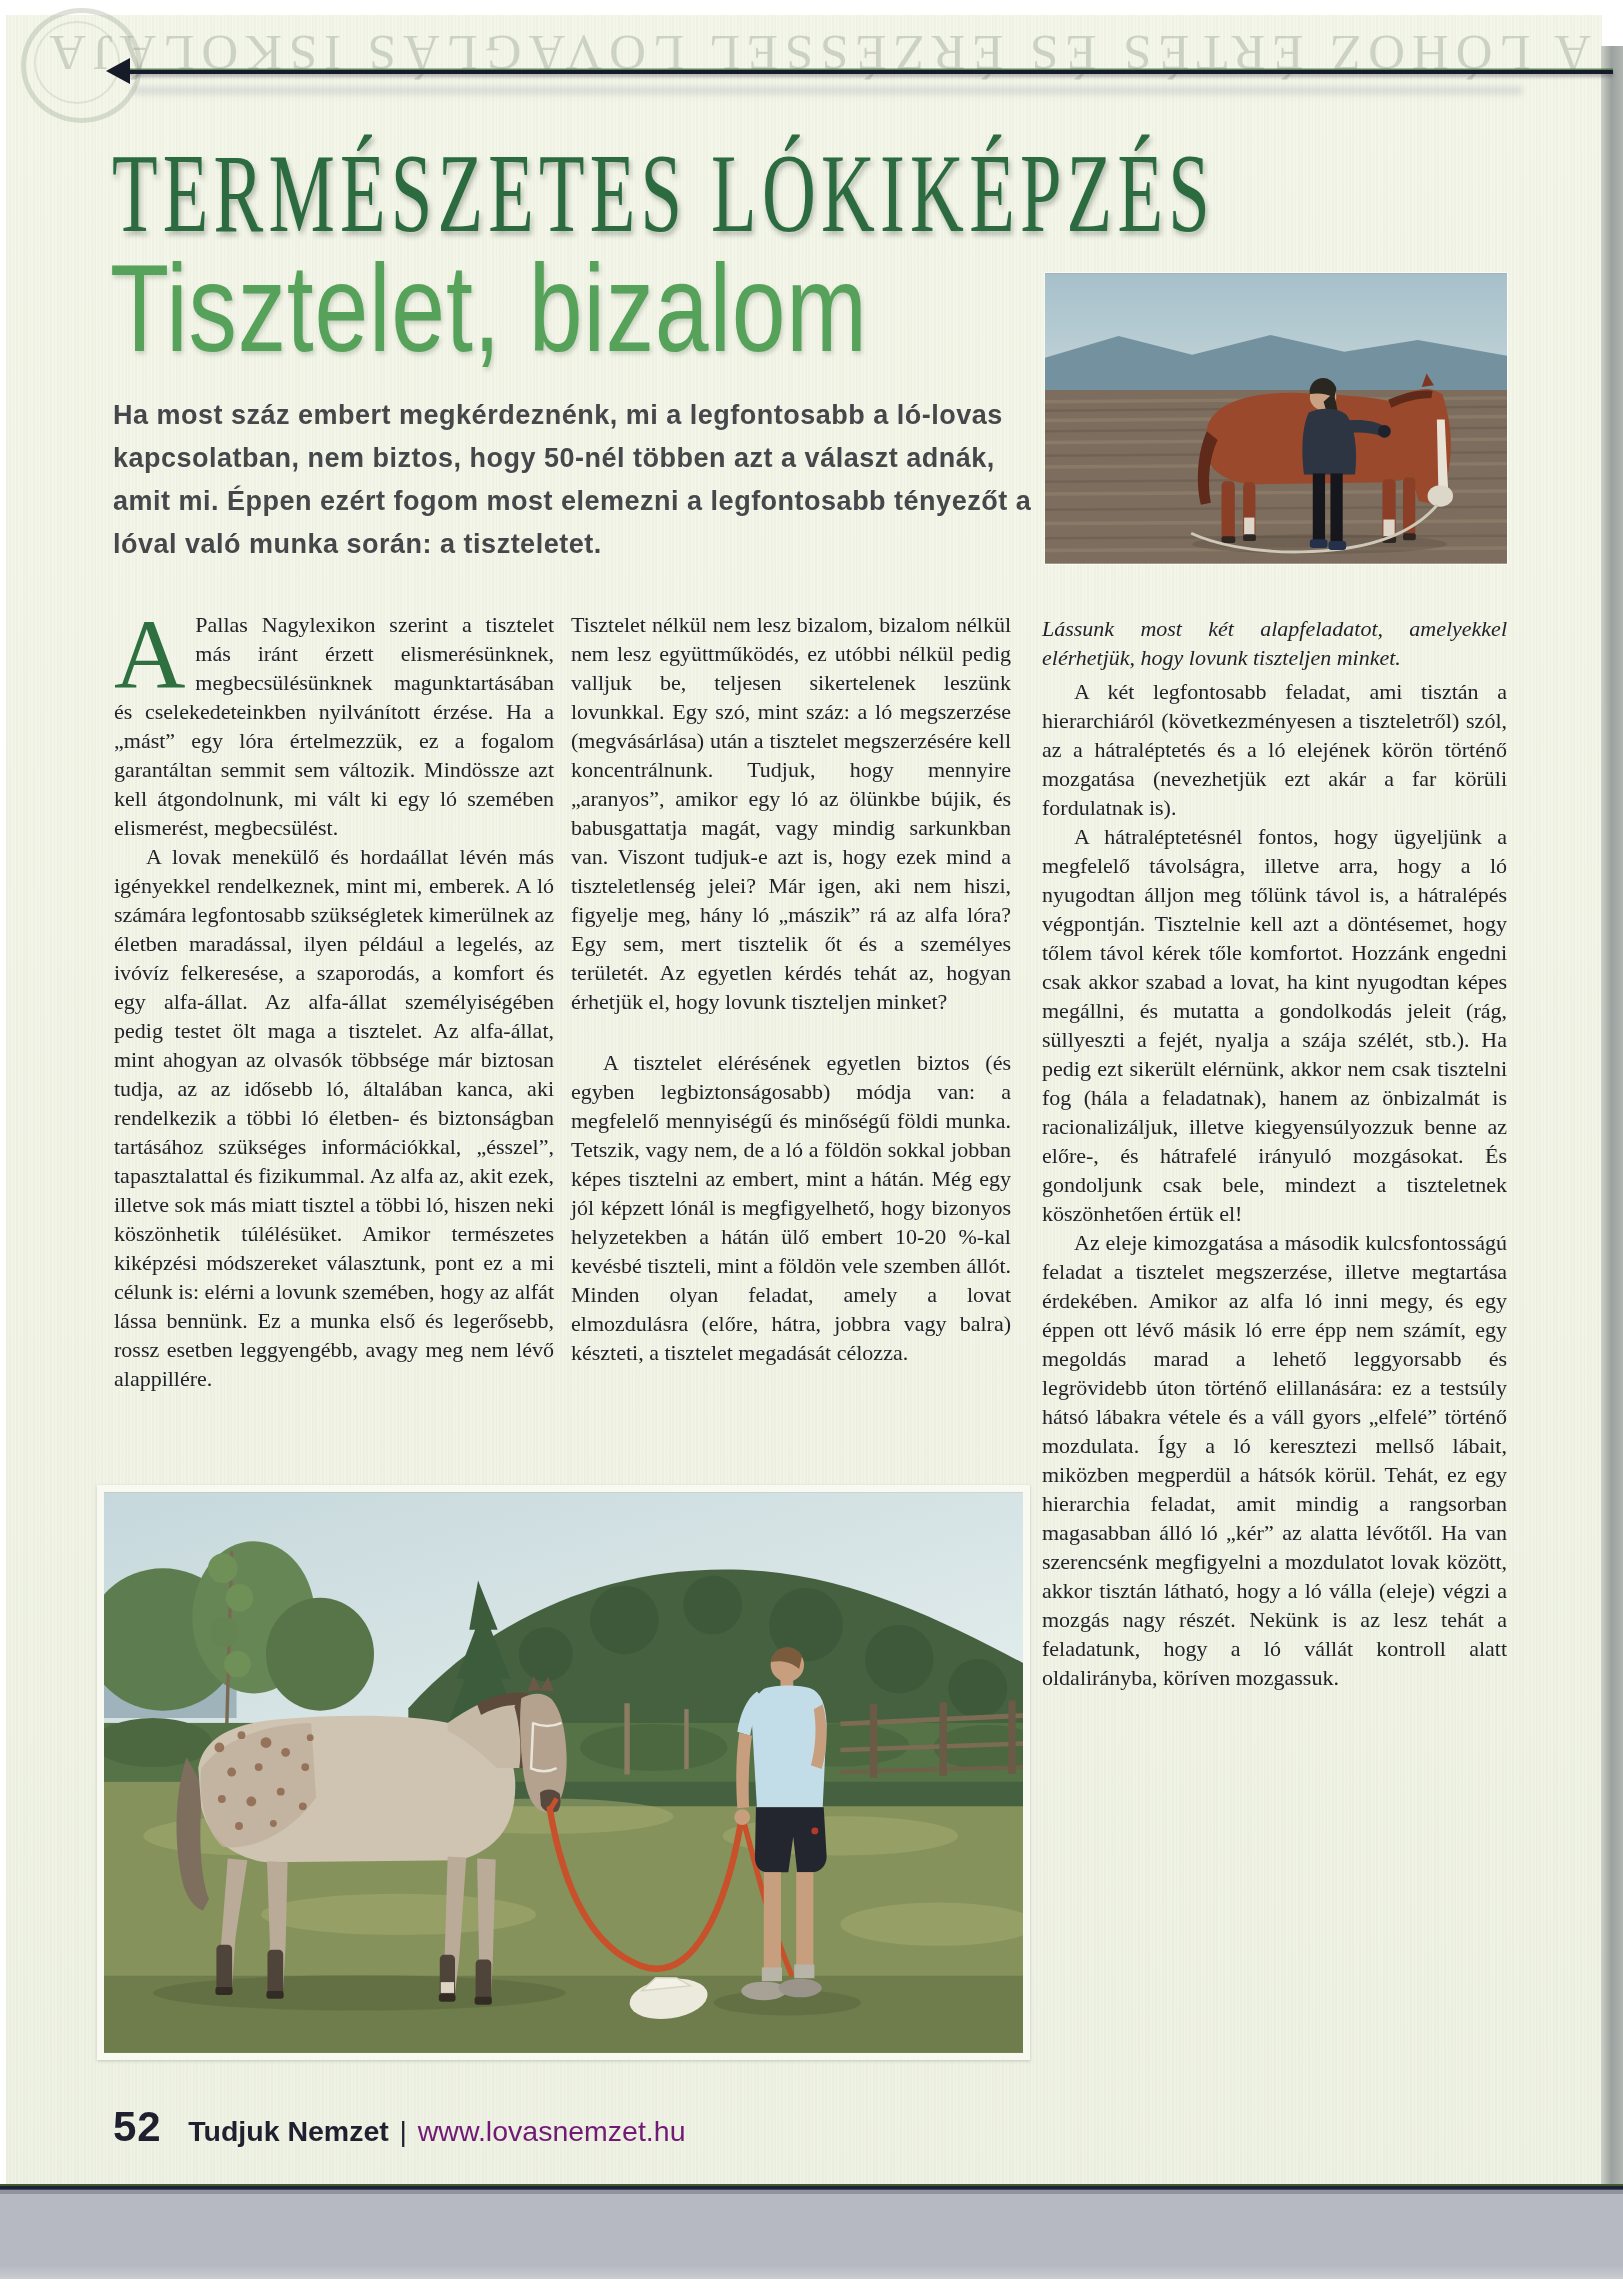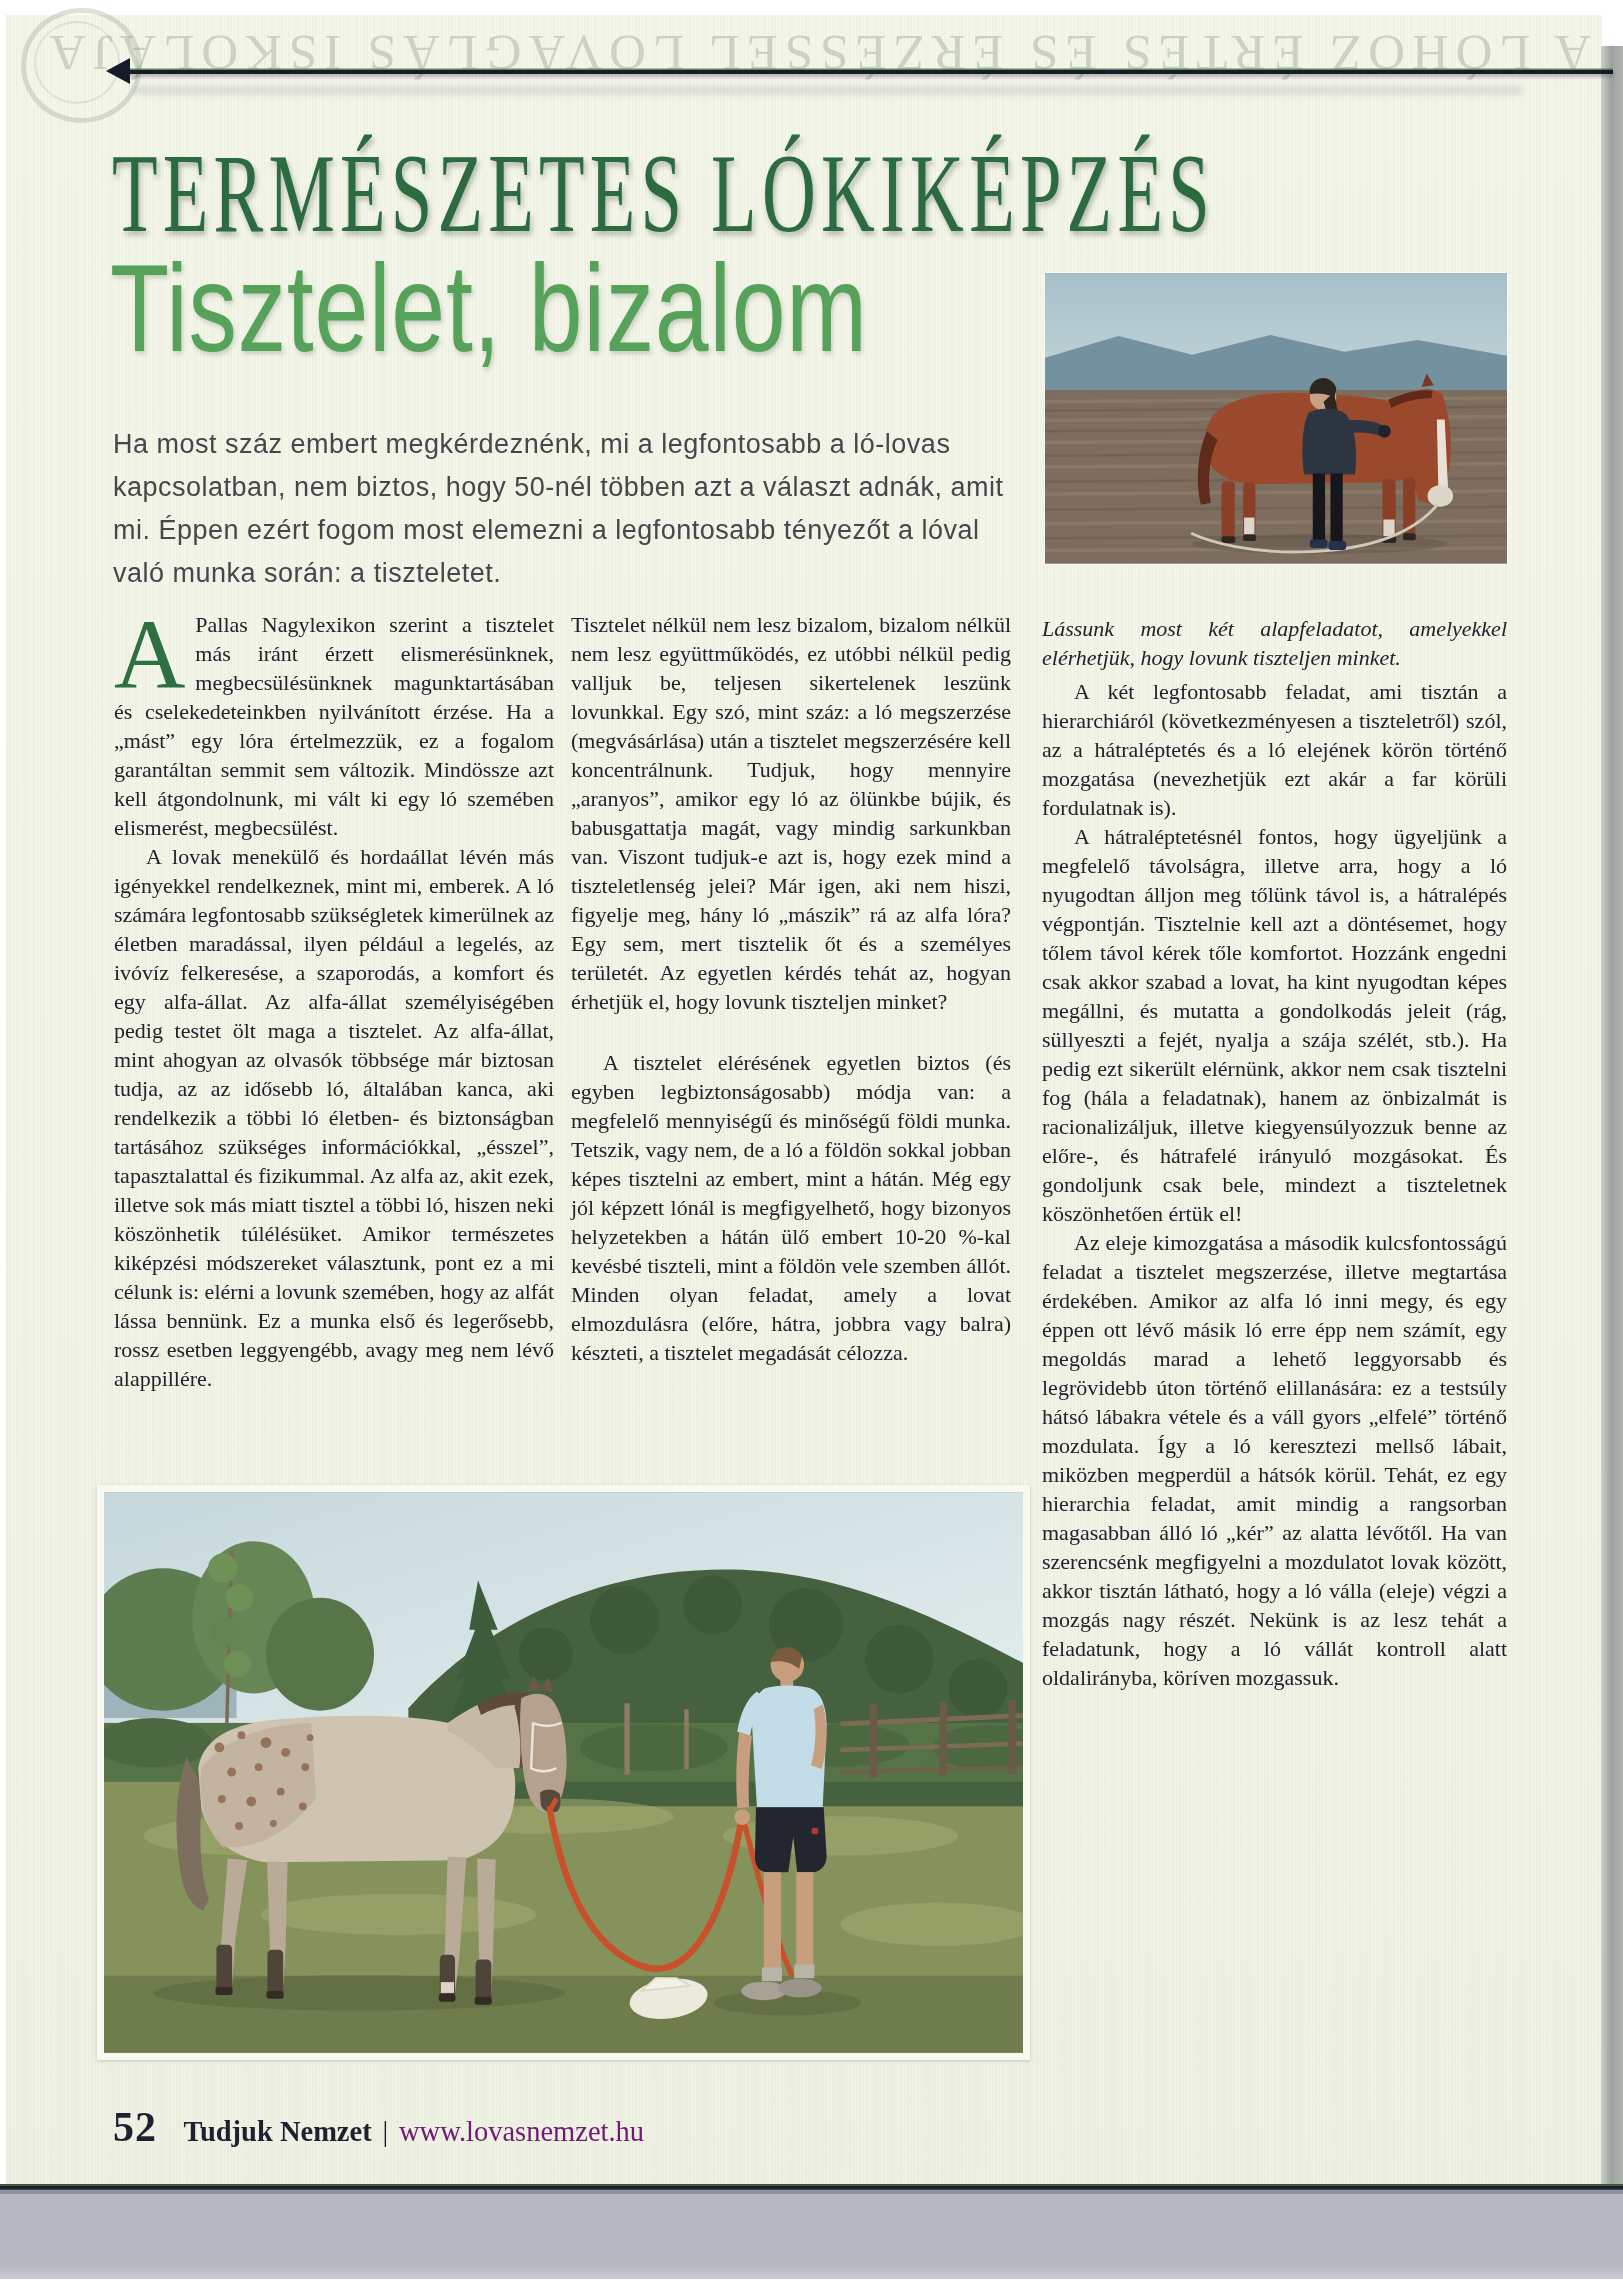--- a/index.html
+++ b/index.html
@@ -65,22 +65,22 @@
     text-shadow:2.9px 3.9px 5.9px rgba(100,112,98,.45);
   }
   .subtitle{
     position:absolute;left:110px;top:243px;margin:0;
     font-family:"Liberation Sans",sans-serif;font-weight:400;font-size:124px;line-height:1.05;
     letter-spacing:1px;color:#57a25b;white-space:nowrap;
     transform:scaleX(.78);transform-origin:left top;
     text-shadow:2px 2.9px 4.9px rgba(120,140,118,.35);
   }
   .lead{
-    position:absolute;left:113px;top:423px;width:922px;margin:0;
-    font-family:"Liberation Sans",sans-serif;font-weight:400;
+    position:absolute;left:113px;top:394px;width:922px;margin:0;
+    font-family:"Liberation Sans",sans-serif;font-weight:700;
     font-size:27px;line-height:43px;letter-spacing:0.5px;color:#45474b;
   }
   
   .col{
     position:absolute;top:610px;text-align:justify;
     font-family:"Liberation Serif",serif;font-size:22px;line-height:29px;color:#22222a;
   }
   .col p{margin:0;}
   .col1{left:114px;width:440px;}
   .col2{left:571px;width:440px;}
@@ -99,21 +99,21 @@
     box-shadow:0 0 0 1px rgba(255,255,255,.6);
   }
   .photo-bottom{
     position:absolute;left:97px;top:1485px;width:933px;height:575px;
     background:#f8f9f1;box-shadow:0 1px 2.9px rgba(120,125,110,.35);
   }
   .photo-bottom svg{position:absolute;left:6.9px;top:7.4px;}
   
   .footer{
     position:absolute;left:113px;top:2103px;display:flex;align-items:baseline;gap:19.6px;
-    font-family:Liberation Serif, serif;color:#1e2030;
+    font-family:Liberation Sans, sans-serif;color:#1e2030;
   }
   .pgnum{font-size:42px;font-weight:700;letter-spacing:1px;}
   .mag{font-size:28.5px;font-weight:700;margin-left:6.9px;}
   .sep{font-size:28.5px;font-weight:400;margin:0 -8.8px;}
   .web{font-size:28.5px;font-weight:400;color:#701a75;}
 </style>
 </head>
 <body>
 
 <div class="page-rect"></div>

